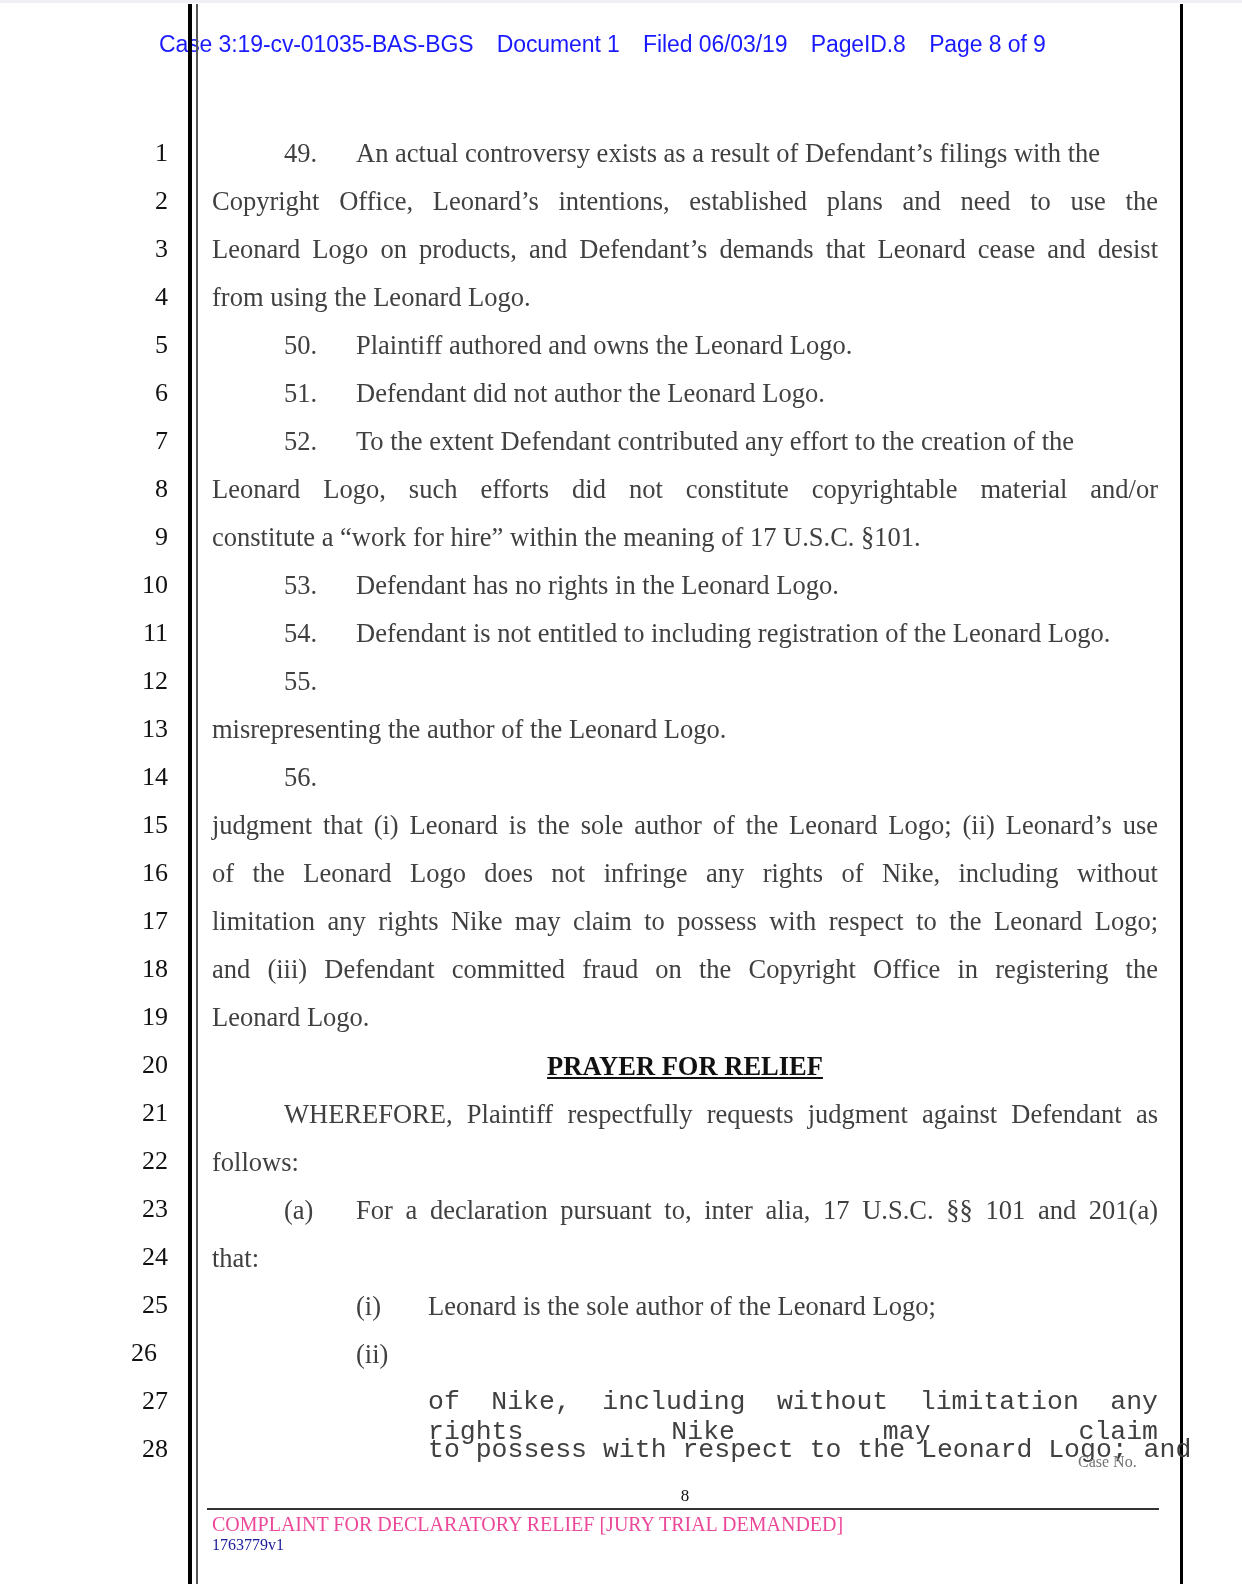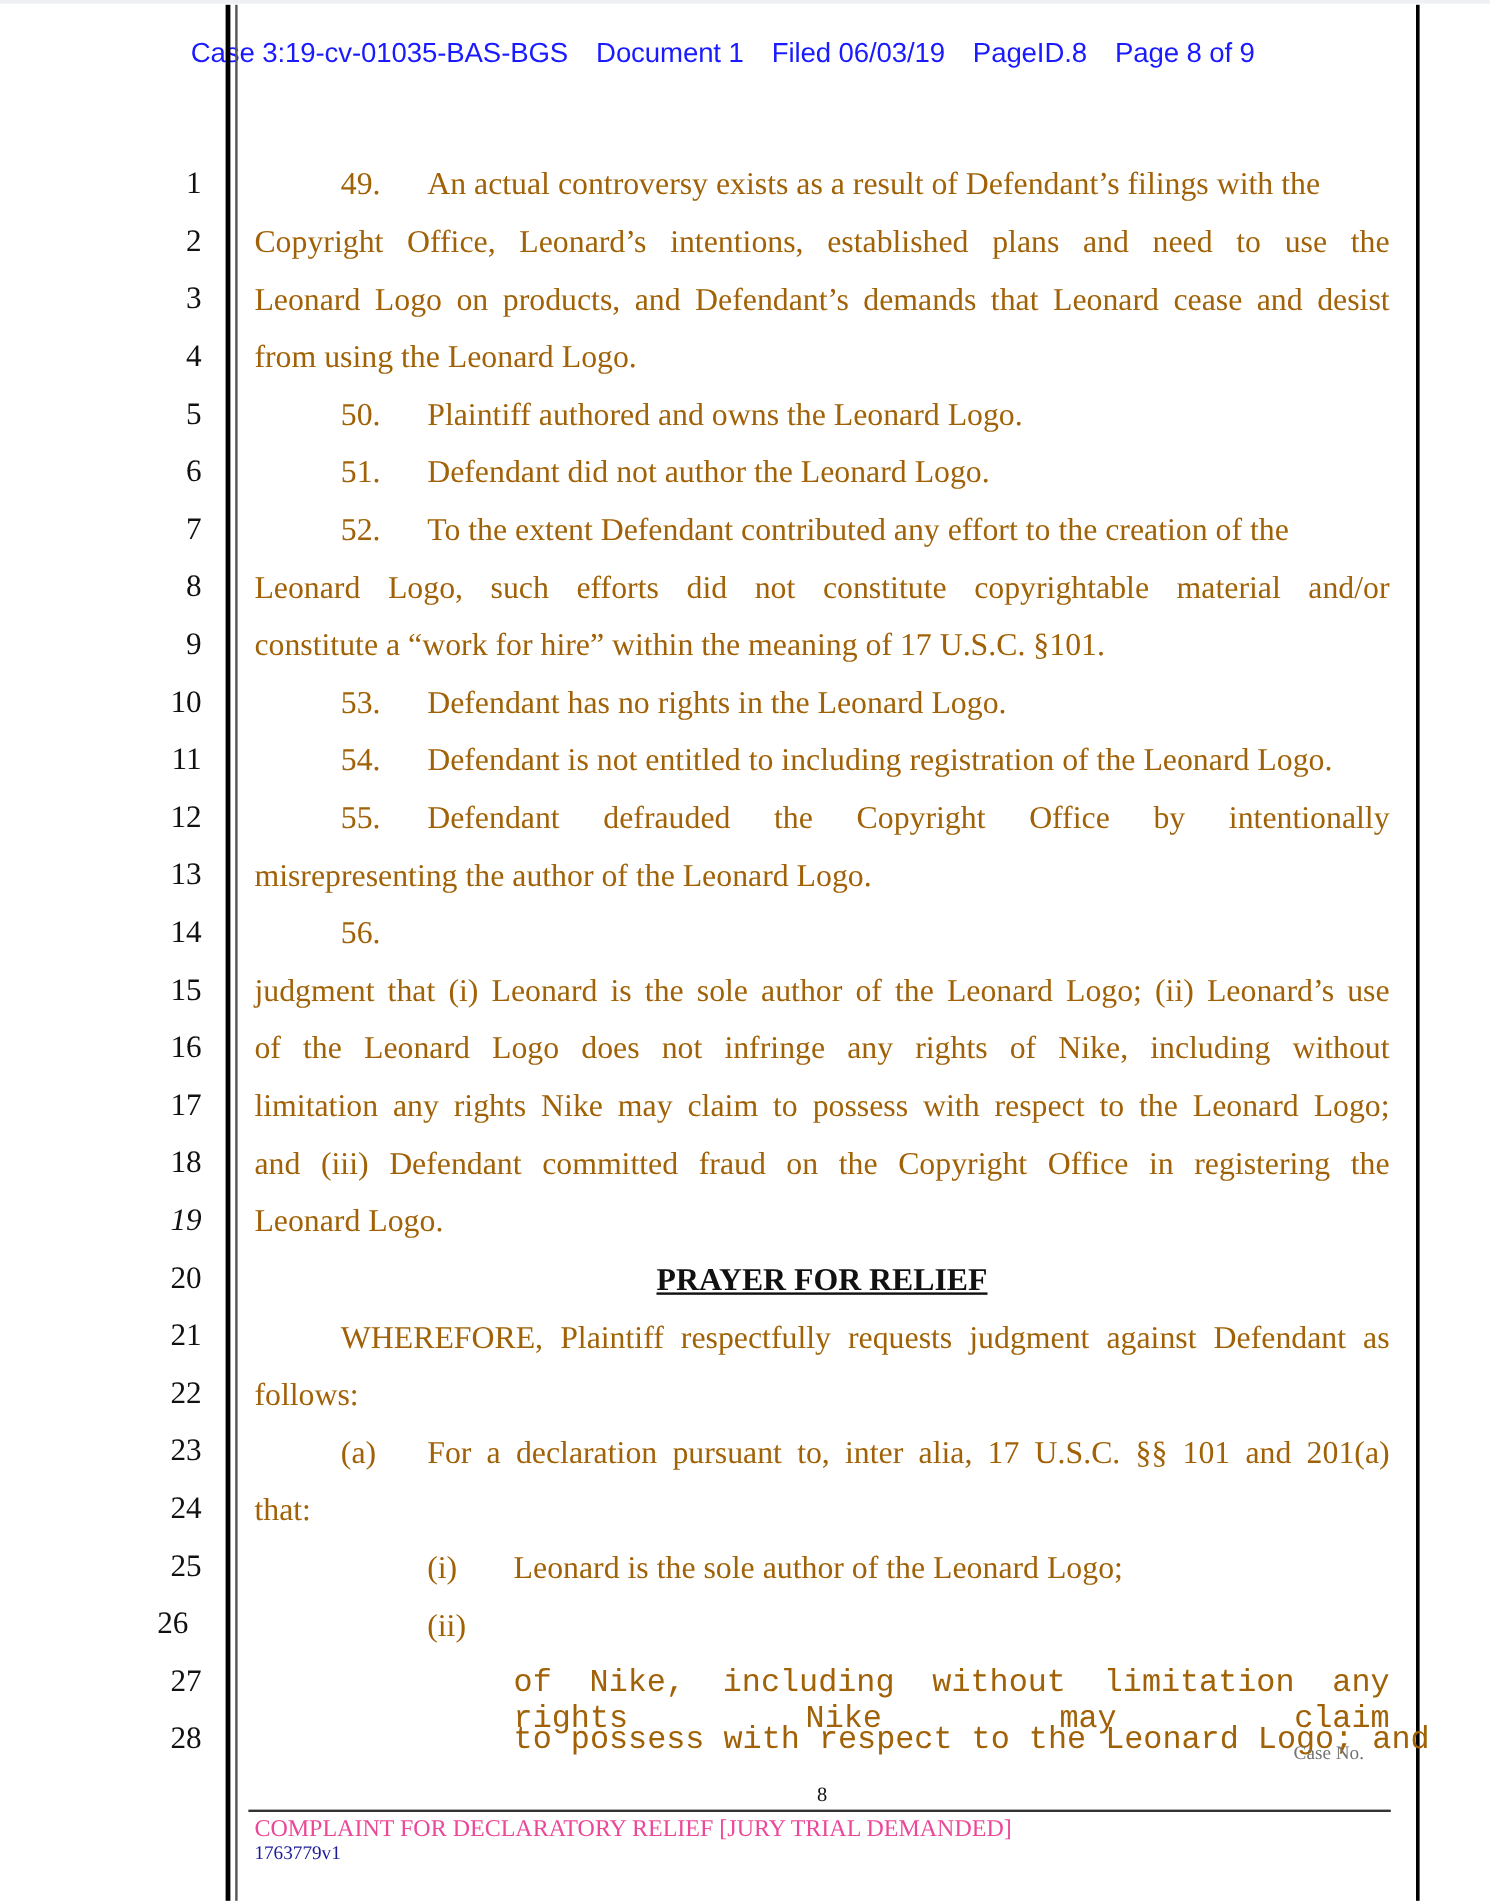--- a/index.html
+++ b/index.html
@@ -19,21 +19,21 @@
     .rule-thick { position: absolute; left: 188px; top: 4px; width: 4px; height: 1580px; background: #000; }
     .rule-thin { position: absolute; left: 196px; top: 4px; width: 2px; height: 1580px; background: #555; }
     .rule-right { position: absolute; left: 1180px; top: 4px; width: 3px; height: 1580px; background: #000; }
 
     .line-num {
       position: absolute; left: 120px; width: 48px; text-align: right;
       font-size: 26px; line-height: 26px; color: #111;
     }
     .tl {
       position: absolute; left: 212px; width: 946px;
-      font-size: 26.5px; line-height: 30px; white-space: nowrap; color: #a16207;
+      font-size: 26.5px; line-height: 30px; white-space: nowrap; color: #404040;
     }
     .tl.justify { text-align: justify; text-align-last: justify; white-space: normal; }
     .para-num { display: inline-block; width: 72px; margin-left: 72px; }
     .sub-label { display: inline-block; width: 72px; margin-left: 144px; }
     .sub-indent { padding-left: 216px; width: 730px; font-family: Liberation Mono, monospace; }
     .heading {
       position: absolute; left: 212px; width: 946px; text-align: center;
       font-size: 26.5px; font-weight: bold; text-decoration: underline; line-height: 30px;
     }
     .page-num { position: absolute; top: 1486px; left: 212px; width: 946px; text-align: center; font-size: 17px; }
@@ -71,21 +71,21 @@
     <div class="line-num" style="top: 524px;">9</div>
     <div class="line-num" style="top: 572px;">10</div>
     <div class="line-num" style="top: 620px;">11</div>
     <div class="line-num" style="top: 668px;">12</div>
     <div class="line-num" style="top: 716px;">13</div>
     <div class="line-num" style="top: 764px;">14</div>
     <div class="line-num" style="top: 812px;">15</div>
     <div class="line-num" style="top: 860px;">16</div>
     <div class="line-num" style="top: 908px;">17</div>
     <div class="line-num" style="top: 956px;">18</div>
-    <div class="line-num" style="top: 1004px; font-style: italic;">19</div>
+    <div class="line-num" style="top: 1004px;">19</div>
     <div class="line-num" style="top: 1052px;">20</div>
     <div class="line-num" style="top: 1100px;">21</div>
     <div class="line-num" style="top: 1148px;">22</div>
     <div class="line-num" style="top: 1196px;">23</div>
     <div class="line-num" style="top: 1244px;">24</div>
     <div class="line-num" style="top: 1292px;">25</div>
     <div class="line-num" style="top: 1340px; text-align: center;">26</div>
     <div class="line-num" style="top: 1388px;">27</div>
     <div class="line-num" style="top: 1436px;">28</div>
   </div>
@@ -100,21 +100,20 @@
 
 <div class="tl" style="top:426px"><span class="para-num">52.</span><span>To the extent Defendant contributed any effort to the creation of the</span></div>
 <div class="tl justify" style="top:474px">Leonard Logo, such efforts did not constitute copyrightable material and/or</div>
 <div class="tl" style="top:522px">constitute a “work for hire” within the meaning of 17 U.S.C. §101.</div>
 
 <div class="tl" style="top:570px"><span class="para-num">53.</span><span>Defendant has no rights in the Leonard Logo.</span></div>
 <div class="tl" style="top:618px"><span class="para-num">54.</span><span>Defendant is not entitled to including registration of the Leonard Logo.</span></div>
 
 <div class="tl" style="top:666px;display:flex">
     <span class="para-num">55.</span>
-    <span style="flex:1;text-align:justify;text-align-last:justify;white-space:normal">Defendant defrauded the Copyright Office by intentionally</span>
   </div>
 <div class="tl" style="top:714px">misrepresenting the author of the Leonard Logo.</div>
 
 <div class="tl" style="top:762px;display:flex">
     <span class="para-num">56.</span>
   </div>
 <div class="tl justify" style="top:810px">judgment that (i) Leonard is the sole author of the Leonard Logo; (ii) Leonard’s use</div>
 <div class="tl justify" style="top:858px">of the Leonard Logo does not infringe any rights of Nike, including without</div>
 <div class="tl justify" style="top:906px">limitation any rights Nike may claim to possess with respect to the Leonard Logo;</div>
 <div class="tl justify" style="top:954px">and (iii) Defendant committed fraud on the Copyright Office in registering the</div>

